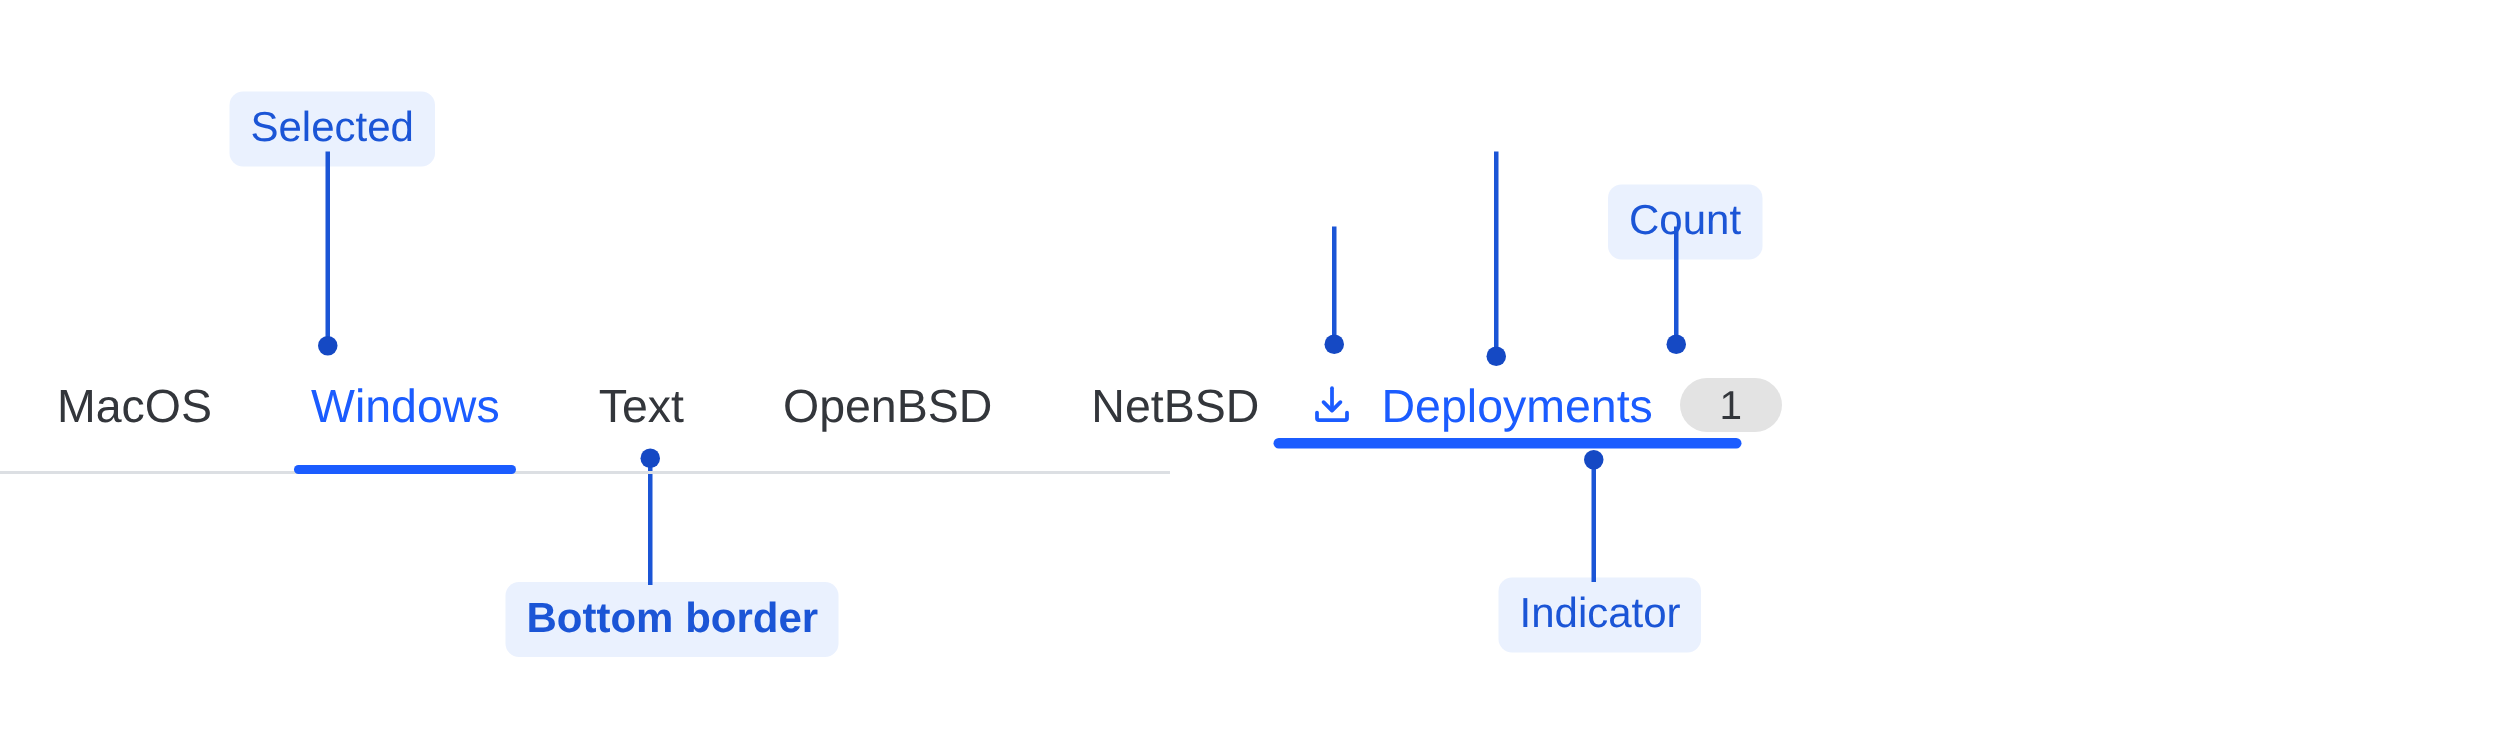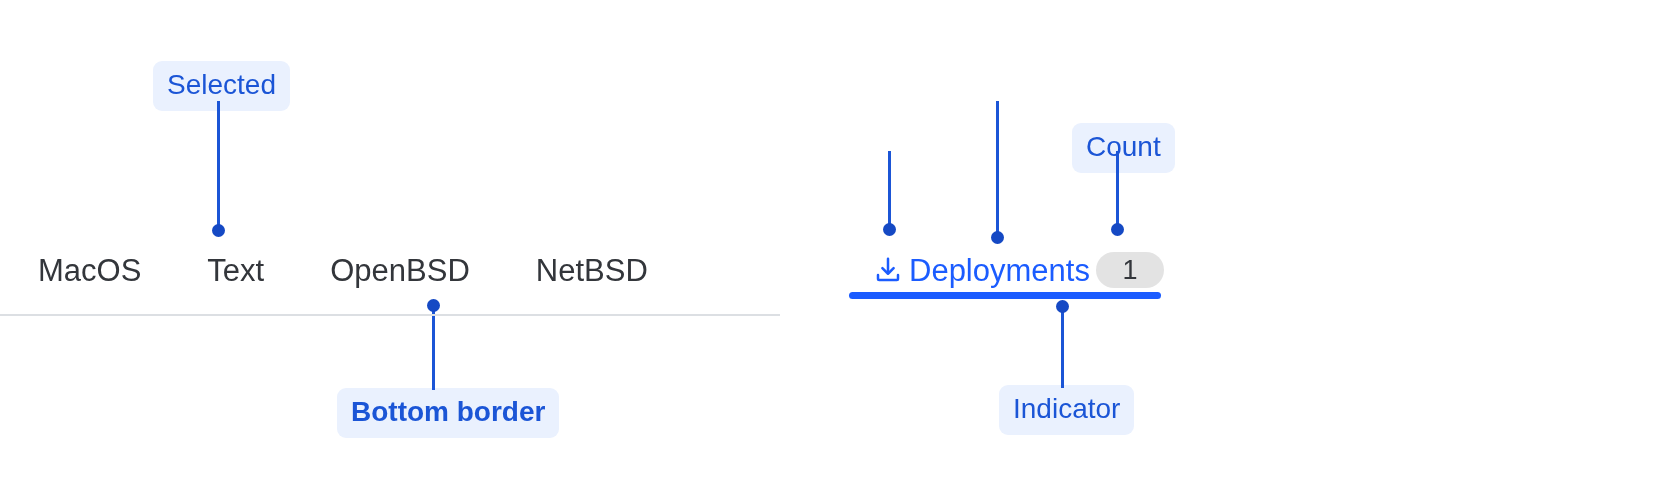--- a/index.html
+++ b/index.html
@@ -101,21 +101,21 @@
     top: 246px;
     width: 312px;
     height: 54px;
   }
   .tabsingle-inner {
     position: absolute;
     left: 24px;
     top: 0;
     display: flex;
     align-items: center;
-    gap: 6px;
+    gap: 18px;
     height: 48px;
   }
   .dl-icon {
     display: block;
     width: 30px;
     height: 30px;
     color: #1b5cff;
   }
   .tabsingle-text {
     font-size: 31px;
@@ -162,20 +162,24 @@
   <div class="anno-dot" style="left:427px; top:299px;"></div>
 
   <div class="tabstrip">
     <div class="tabstrip-rule"></div>
     <div class="tablist" role="tablist">
 
       <button class="tab">
         <span>MacOS</span>
       </button>
 
+      <button class="tab is-selected">
+        <span>Windows</span>
+        <span class="tab-underline"></span>
+      </button>
 
       <button class="tab">
         <span>Text</span>
       </button>
 
       <button class="tab">
         <span>OpenBSD</span>
       </button>
 
       <button class="tab">

